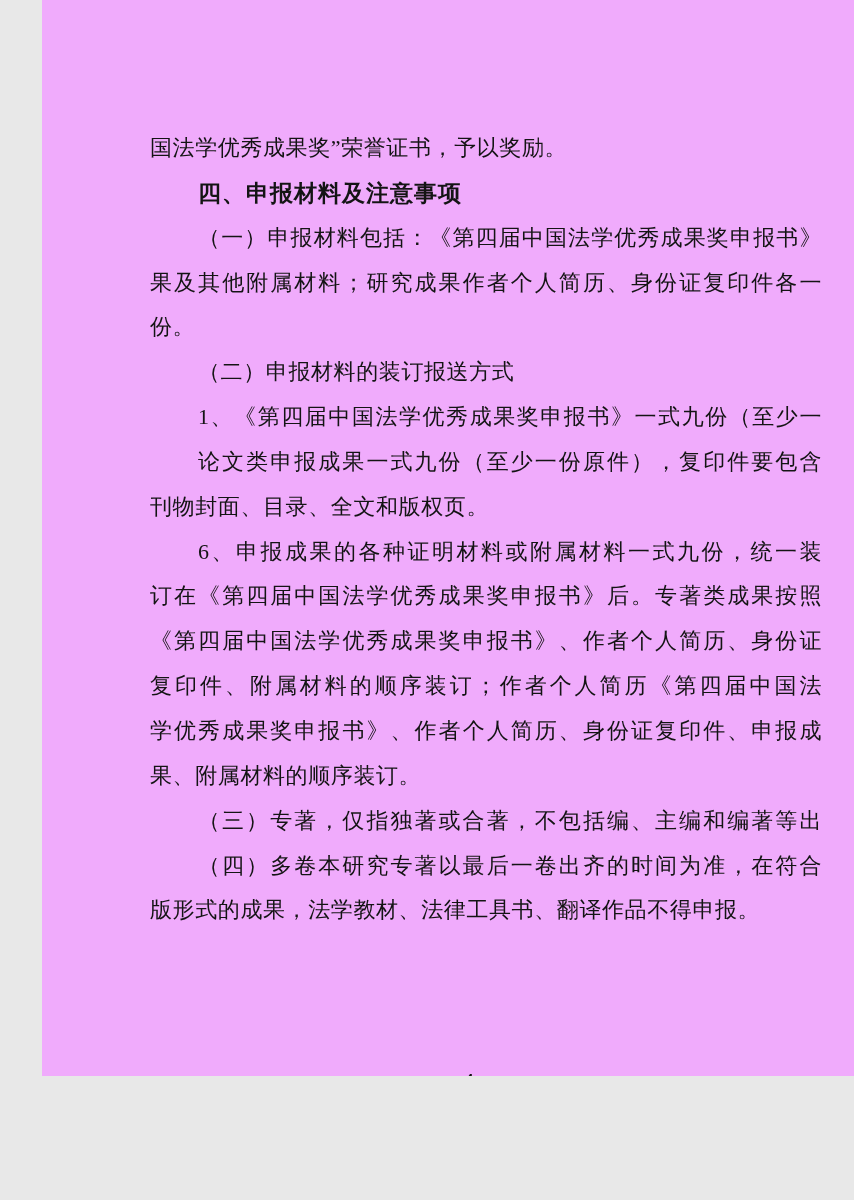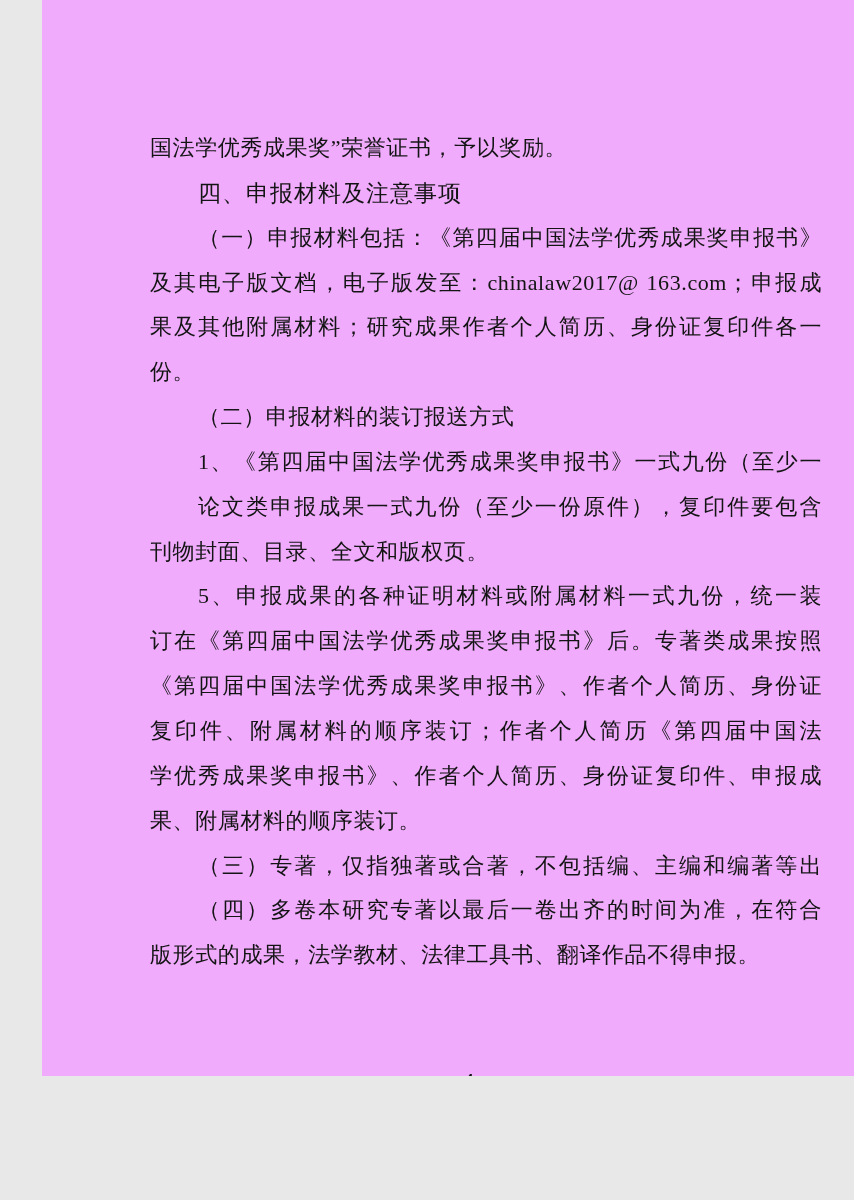--- a/index.html
+++ b/index.html
@@ -37,21 +37,21 @@
   }
   .indent {
     text-indent: 48px;
   }
   .justify {
     text-align: justify;
     text-align-last: justify;
   }
   .heading {
     font-family: "Liberation Sans", "DejaVu Sans", sans-serif;
-    font-weight: normal;
+    font-weight: bold;
     font-size: 23px;
     letter-spacing: 1px;
   }
   .page-number {
     position: absolute;
     left: 0;
     right: 0;
     top: 1070px;
     text-align: center;
     font-size: 17px;
@@ -60,28 +60,27 @@
   }
 </style>
 </head>
 <body>
 
 <div class="page">
   <div class="content">
     <div class="line">国法学优秀成果奖”荣誉证书，予以奖励。</div>
     <div class="line indent heading">四、申报材料及注意事项</div>
     <div class="line indent justify">（一）申报材料包括：《第四届中国法学优秀成果奖申报书》</div>
-    <div class="line justify">及其电子版文档，电子版发至：chinalaw2017@ 163.com；申报成</div>
     <div class="line justify">果及其他附属材料；研究成果作者个人简历、身份证复印件各一</div>
     <div class="line">份。</div>
     <div class="line indent">（二）申报材料的装订报送方式</div>
     <div class="line indent justify">1、《第四届中国法学优秀成果奖申报书》一式九份（至少一</div>
     <div class="line indent justify">论文类申报成果一式九份（至少一份原件），复印件要包含</div>
     <div class="line">刊物封面、目录、全文和版权页。</div>
-    <div class="line indent justify">5、申报成果的各种证明材料或附属材料一式九份，统一装</div>
+    <div class="line indent justify">6、申报成果的各种证明材料或附属材料一式九份，统一装</div>
     <div class="line justify">订在《第四届中国法学优秀成果奖申报书》后。专著类成果按照</div>
     <div class="line justify">《第四届中国法学优秀成果奖申报书》、作者个人简历、身份证</div>
     <div class="line justify">复印件、附属材料的顺序装订；作者个人简历《第四届中国法</div>
     <div class="line justify">学优秀成果奖申报书》、作者个人简历、身份证复印件、申报成</div>
     <div class="line">果、附属材料的顺序装订。</div>
     <div class="line indent justify">（三）专著，仅指独著或合著，不包括编、主编和编著等出</div>
     <div class="line indent justify">（四）多卷本研究专著以最后一卷出齐的时间为准，在符合</div>
     <div class="line">版形式的成果，法学教材、法律工具书、翻译作品不得申报。</div>
   </div>
   <div class="page-number">4</div>

